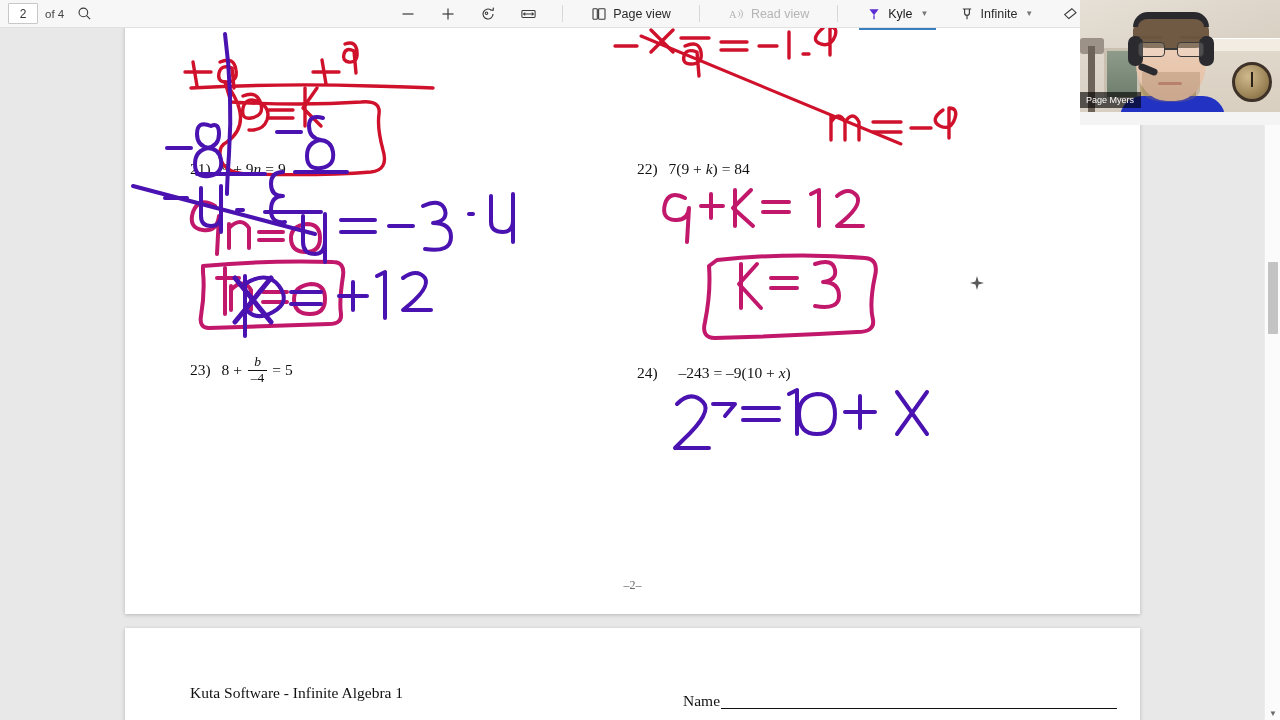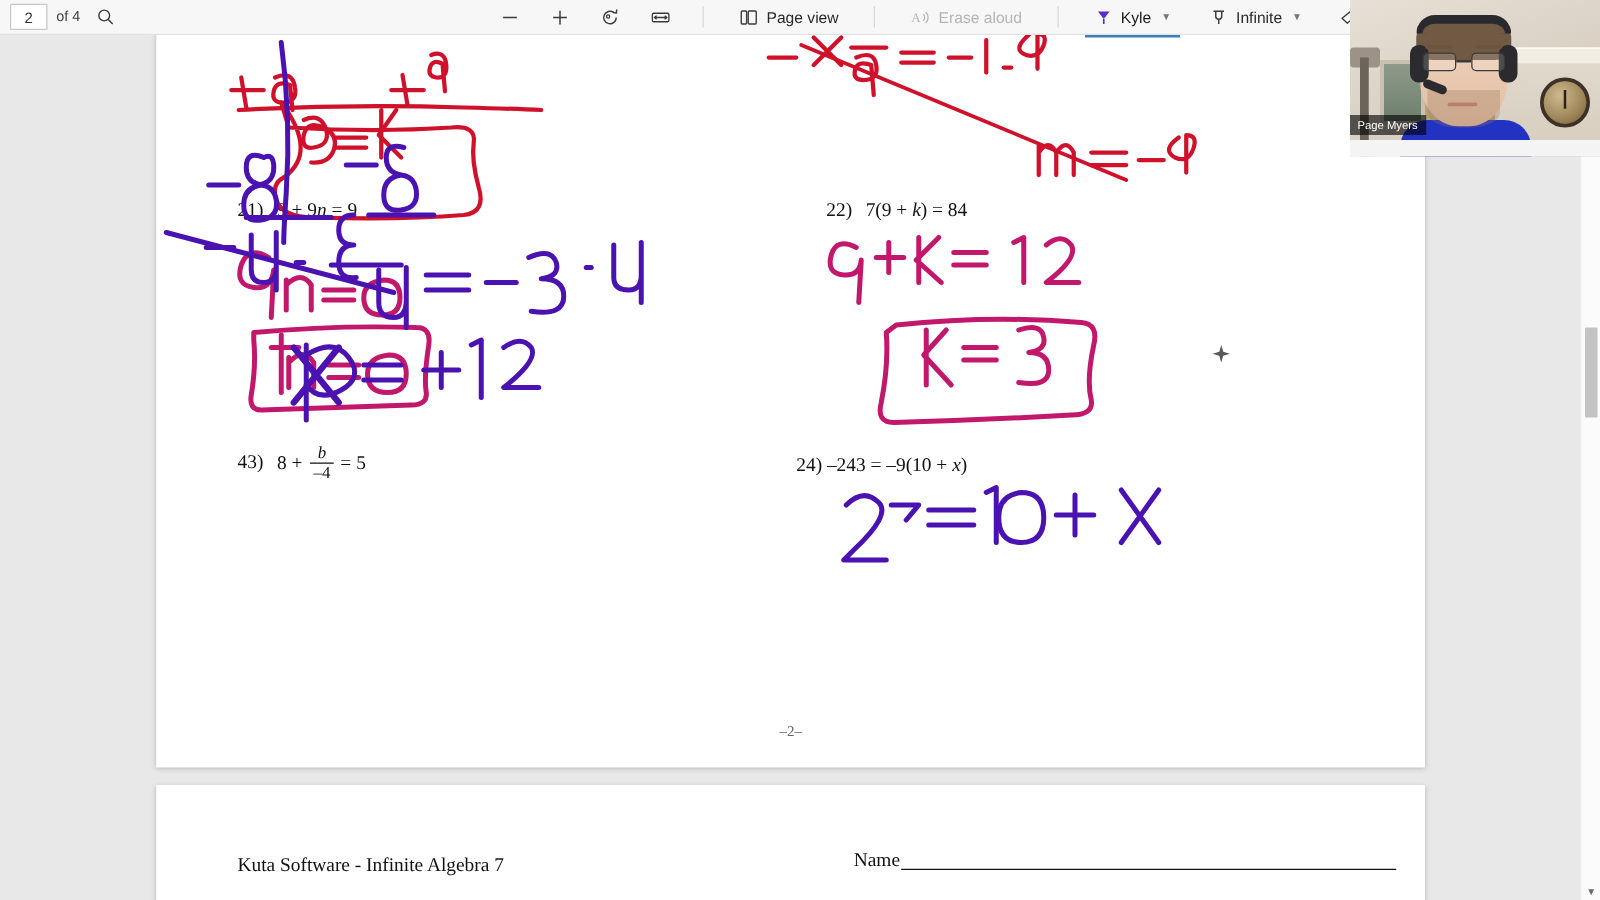--- a/index.html
+++ b/index.html
@@ -301,21 +301,21 @@
 
       <div class="sep"></div>
 
       <div class="tb-btn txt dim">
         <span>
           <svg width="17" height="16" viewBox="0 0 18 16">
               <text x="1" y="12" font-family="Liberation Serif, serif" font-size="11" fill="#b5b5b5">A</text>
               <path d="M11 5.2 a3.4 3.4 0 0 1 0 5.6 M13.2 3.4 a6 6 0 0 1 0 9.2" fill="none" stroke="#b5b5b5" stroke-width="1.05"></path>
             </svg>
         </span>
-        <span>Erase aloud</span>
+        <span>Read view</span>
       </div>
 
       <div class="sep"></div>
 
       <div class="tb-btn txt active-tool">
         <span>
           <svg width="16" height="16" viewBox="0 0 16 16">
               <path d="M3.4 3.2 H12.6 L8 9.2 Z" fill="#5b2bd4"></path>
               <path d="M8 9.2 V13.2" stroke="#5b2bd4" stroke-width="1.3"></path>
             </svg>
@@ -348,33 +348,33 @@
 
   <div class="viewer">
 
     <div class="page" id="page2">
 
       <div class="prob" style="left:65px; top:134px;">
         <span>21)</span>
         <span style="margin-left:7px">9 + 9</span><i>n</i><span style="margin-left:4px">= 9</span>
       </div>
 
-      <div class="prob" style="left:536px; top:134px;">
+      <div class="prob" style="left:512px; top:134px;">
         <span>22)</span>
         <span style="margin-left:7px">7(9 + </span><i>k</i><span>) = 84</span>
       </div>
 
       <div class="prob" style="left:65px; top:330px;">
-        <span>43)</span>
+        <span>23)</span>
         <span style="margin-left:7px">8 + </span><span class="frac"><i class="num">b</i><span class="den">–4</span></span><span style="margin-left:3px">= 5</span>
       </div>
 
       <div class="prob" style="left:512px; top:338px;">
         <span>24)</span>
-        <span style="margin-left:0">–243 = –9(10 + </span><i>x</i><span>)</span>
+        <span style="margin-left:17px">–243 = –9(10 + </span><i>x</i><span>)</span>
       </div>
 
       <svg class="ink" width="1015" height="588" viewBox="0 0 1015 588">
         <g fill="none" stroke="#d0112b" stroke-width="3.4" stroke-linecap="round" stroke-linejoin="round">
           <path d="M68 36 L72 60"></path>
           <path d="M60 46 L86 46"></path>
           <path d="M95 36 q14 -6 16 8 q2 12 -10 12 q-9 0 -7 -9 q2 -9 13 -5 l2 20"></path>
           <path d="M197 34 L201 58"></path>
           <path d="M188 46 L214 46"></path>
           <path d="M220 18 q11 -4 12 8 q1 11 -8 10 q-7 -1 -5 -8 q2 -7 10 -3 l2 22"></path>
@@ -461,22 +461,22 @@
           <path d="M692 368 q-18 2 -18 20 q0 20 18 20 q18 0 18 -20 q0 -20 -18 -20 z"></path>
           <path d="M720 386 L750 386 M735 370 L735 402"></path>
           <path d="M772 366 L802 408 M802 366 L772 408"></path>
         </g>
       </svg>
 
       <div class="pagenum" style="top:552px;">–2–</div>
     </div>
 
     <div class="page" id="page3">
-      <div class="hdr-line" style="left:65px; top:56px;">Kuta Software - Infinite Algebra 7</div>
-      <div class="hdr-line" style="left:558px; top:52px;">
+      <div class="hdr-line" style="left:65px; top:56px;">Kuta Software - Infinite Algebra 1</div>
+      <div class="hdr-line" style="left:558px; top:64px;">
         <span>Name</span><span class="name-rule"></span>
       </div>
     </div>
 
     <svg class="pen-cursor" width="16" height="16" viewBox="0 0 16 16" style="left:969px; top:247px;">
       <path d="M8 1 L9.6 6.4 L15 8 L9.6 9.6 L8 15 L6.4 9.6 L1 8 L6.4 6.4 Z" fill="#5a5a5a"></path>
     </svg>
   </div>
 
   <div class="scrollbar">

